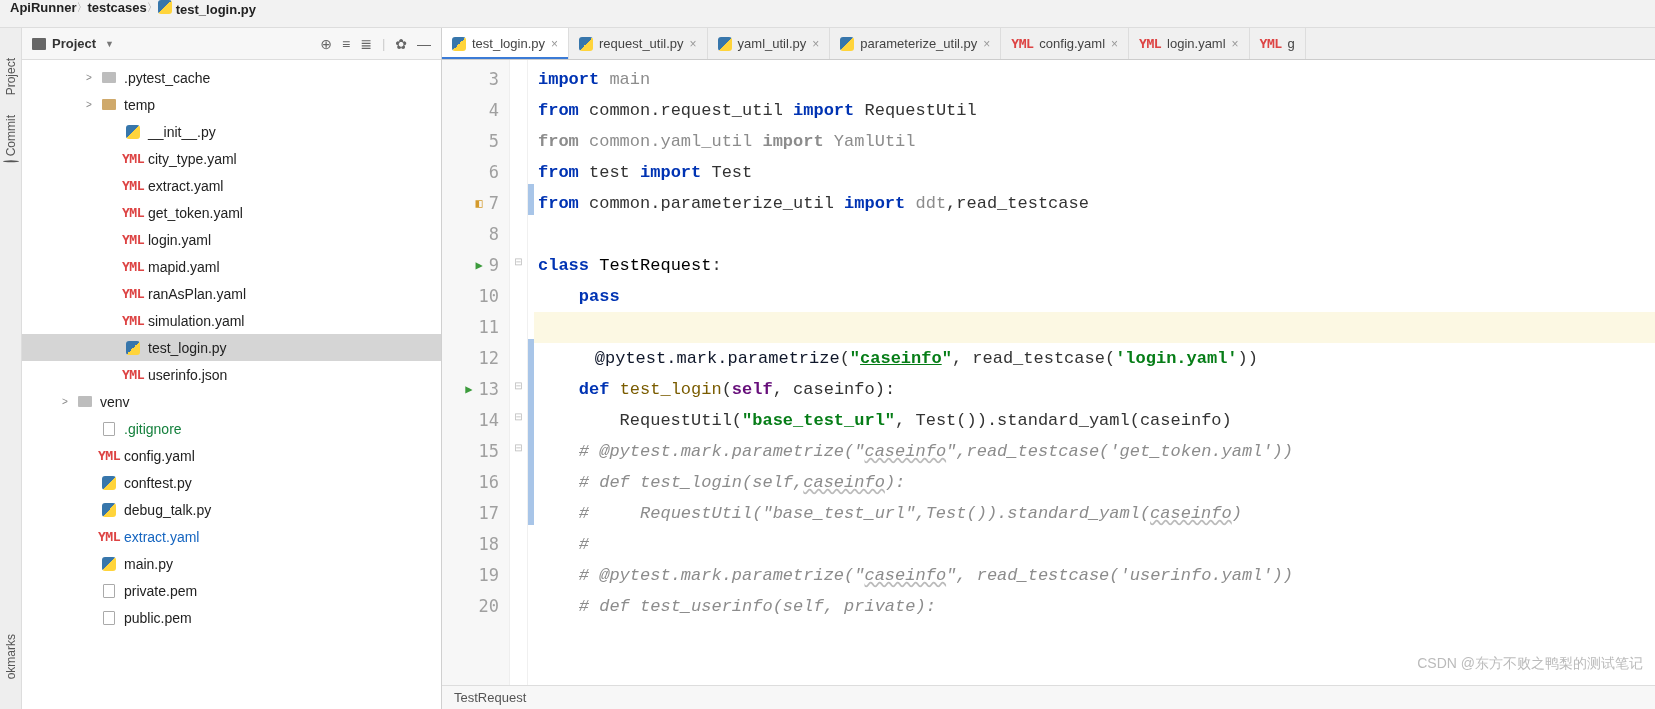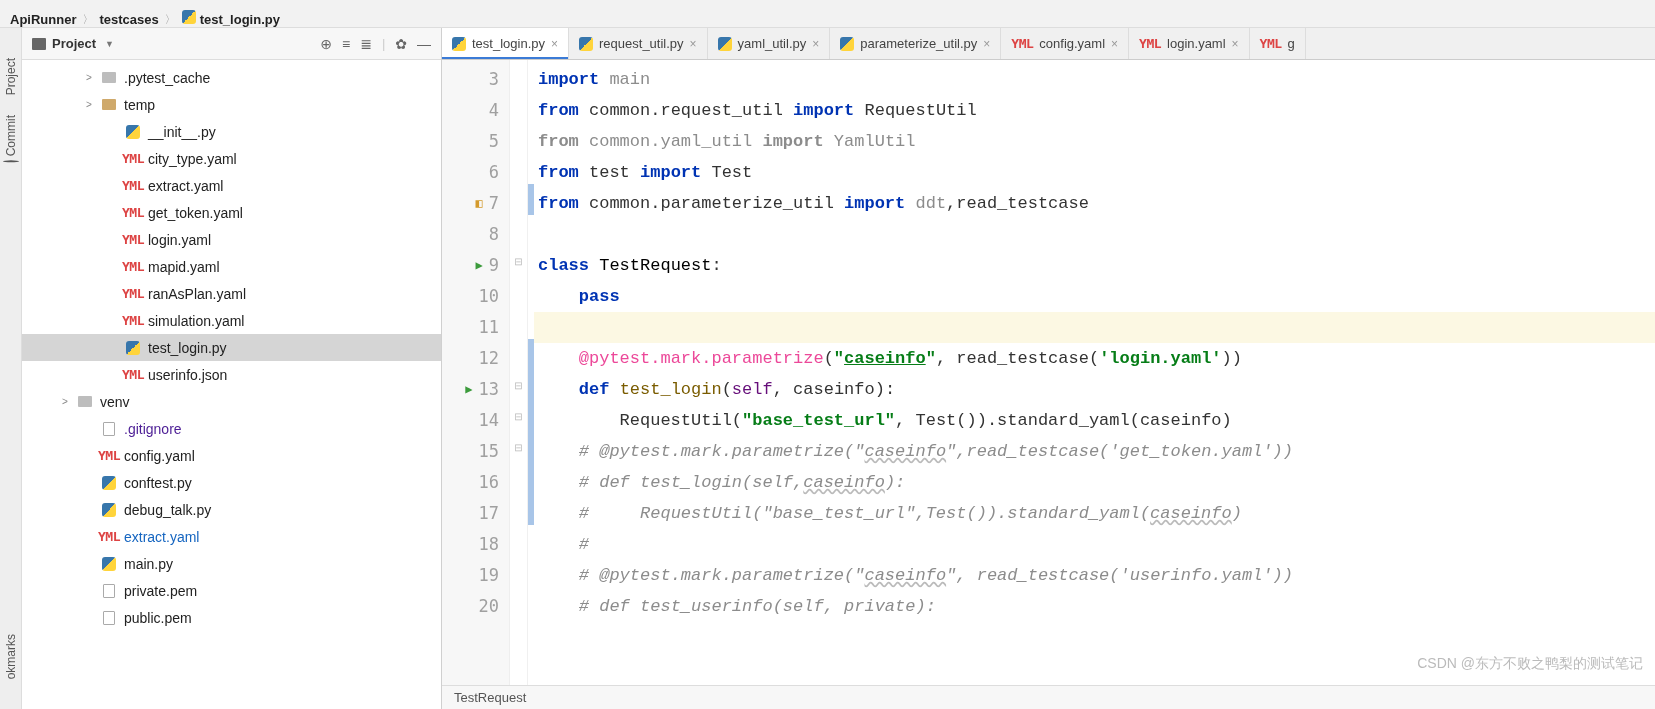--- a/index.html
+++ b/index.html
@@ -1,18 +1,18 @@
 <!DOCTYPE html>
 <html><head>
 <meta charset="utf-8">
 <style>
 * { margin: 0; padding: 0; box-sizing: border-box; }
 body { font-family: "Segoe UI", Arial, sans-serif; font-size: 13px; background: #f2f2f2; color: #333; overflow: hidden; }
 .container { display: flex; flex-direction: column; height: 709px; width: 1655px; }
-.breadcrumb { height: 28px; display: flex; align-items: flex-end; padding: 0 10px; background: #f2f2f2; border-bottom: 1px solid #ddd; gap: 6px; }
+.breadcrumb { height: 28px; display: flex; align-items: flex-start; padding: 0 10px; background: #f2f2f2; border-bottom: 1px solid #ddd; }
 .breadcrumb-item { font-weight: bold; color: #222; }
 .breadcrumb-sep { color: #999; font-size: 11px; }
 .breadcrumb .py-icon { margin-right: 4px; }
 .main-row { display: flex; flex: 1; min-height: 0; }
 .side-strip { width: 22px; background: #eee; border-right: 1px solid #ddd; display: flex; flex-direction: column; align-items: center; justify-content: space-between; padding: 20px 0; }
 .side-tab { writing-mode: vertical-rl; transform: rotate(180deg); font-size: 12px; color: #555; padding: 10px 0; cursor: pointer; }
 .side-dot { width:6px; height:6px; border-radius:50%; border:1px solid #555; margin-bottom:4px;}
 .project-panel { width: 420px; background: #fff; border-right: 1px solid #d0d0d0; display: flex; flex-direction: column; }
 .project-header { height: 32px; display: flex; align-items: center; justify-content: space-between; padding: 0 10px; border-bottom: 1px solid #ddd; background: #f7f7f7; }
 .project-header-left { display: flex; align-items: center; gap: 6px; }
@@ -25,21 +25,21 @@
 .tree-row.selected { background:#d5d5d5; }
 .chevron { display:inline-block; width:14px; color:#888; font-size:10px;}
 .node-icon { display:inline-flex; width:18px; height:16px; align-items:center; justify-content:center; margin-right:6px;}
 .folder { background:#cfa96b; width:14px; height:11px; border-radius:1px; position:relative;}
 .folder.muted { background:#bdbdbd; }
 .py-icon { display:inline-block; width:14px; height:14px; border-radius:3px; background: linear-gradient(135deg,#3776ab 50%,#ffd43b 50%);}
 .yml-icon { display:inline-block; font-size:13px; font-weight:bold; color:#d44; font-family:monospace; letter-spacing:-0.5px;}
 .file-gen { width:12px; height:14px; background:#fff; border:1px solid #aaa; border-radius:1px; display:inline-block; position:relative;}
 .tree-label { color:#222; }
 .tree-label.blue { color:#1565c0; }
-.tree-label.green { color:#4c1d95; }
+.tree-label.green { color:#15803d; }
 .editor-area { flex:1; display:flex; flex-direction:column; background:#fff; min-width:0;}
 .tabs { height:32px; display:flex; align-items:stretch; background:#f0f0f0; border-bottom:1px solid #ccc; overflow:hidden;}
 .tab { display:flex; align-items:center; gap:6px; padding:0 10px; border-right:1px solid #ddd; font-size:13px; cursor:pointer; color:#444; position:relative;}
 .tab.active { background:#fff; }
 .tab.active::after { content:""; position:absolute; bottom:-1px; left:0; right:0; height:3px; background:#3b7bd6;}
 .tab-close { color:#999; font-size:12px; cursor:pointer;}
 .code-body { flex:1; display:flex; overflow:hidden; position:relative;}
 .gutter { width:68px; background:#f7f7f7; border-right:1px solid #eee; font-family:Consolas, monospace; font-size:17px; color:#a0a0a0; text-align:right; padding-top:4px;}
 .gutter-line { height:31px; line-height:31px; padding-right:10px; display:flex; justify-content:flex-end; align-items:center; gap:6px;}
 .run-arrow { color:#3c9b3c; font-size:12px;}
@@ -49,25 +49,25 @@
 .change-marker { width:6px; background:#fff;}
 .change-marker-line{ height:31px;}
 .change-marker-line.modified{ background:#a8c5e8;}
 .code { flex:1; font-family:Consolas, "Courier New", monospace; font-size:17px; padding-top:4px; overflow:hidden;}
 .code-line { height:31px; line-height:31px; white-space:pre; padding-left:4px;}
 .code-line.current { background:#fcf8e3;}
 .kw { color:#0033b3; font-weight:bold;}
 .str { color:#067d17; font-weight:bold;}
 .fn { color:#7a5c00;}
 .cls { color:#000;}
-.param { color:#660e7a;}
+.param { color:#660e7a;font-weight:bold;}
 .cmt { color:#8c8c8c; font-style:italic;}
 .cmt-u { font-style:italic; color:#8c8c8c; text-decoration: underline wavy #bbb;}
 .gray { color:#8c8c8c;}
-.deco{ color:#ec4899;}
+.deco{ color:#0f172a;margin-left:16px;}
 .status-bar { height:24px; border-top:1px solid #ddd; display:flex; align-items:center; padding:0 12px; background:#f7f7f7; font-size:13px; color:#555; justify-content:space-between;}
 .watermark { position:absolute; bottom:12px; right:12px; font-size:14px; color:#bbb; pointer-events:none;}
 .dd-arrow{ font-size:9px; color:#777; margin-left:3px;}
 </style>
 </head>
 <body>
 
 <div class="container">
 
   <div class="breadcrumb" id="bc">

